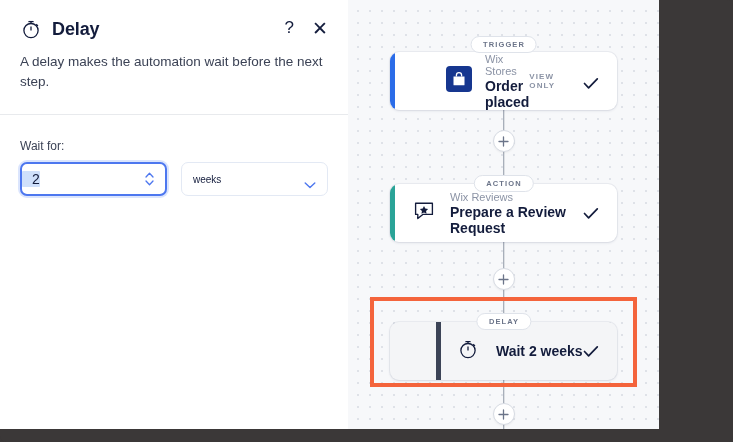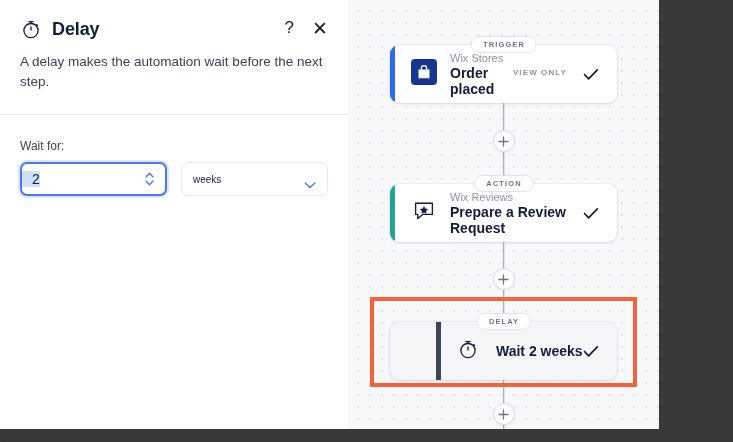--- a/index.html
+++ b/index.html
@@ -139,21 +139,21 @@
     padding: 0 18px 0 16px; height: 100%;
   }
   .card-icon { flex: 0 0 26px; margin-right: 13px; }
   .card-texts { flex: 1; }
   .card-sub {
     font-size: 11px; color: #8b93a5; margin-bottom: 1px;
   }
   .card-title {
     font-size: 14px; color: #131c3c; font-weight: bold;
   }
-  .card-right { display: flex; align-items: flex-start; gap: 16px; }
+  .card-right { display: flex; align-items: flex-end; gap: 16px; }
   .view-only {
     font-size: 8px; letter-spacing: 1.1px;
     color: #8b93a5; font-weight: bold;
   }
   .check svg { display: block; }
   #delay-card {
     background: #f4f5f7;
   }
   #delay-card .card-title { font-weight: bold; }
   #highlight-box {
@@ -246,21 +246,21 @@
           <path d="M5.5 1 V10 M1 5.5 H10" stroke="#6b7489" stroke-width="1.3" stroke-linecap="round"></path>
         </svg>
     </div>
     <div class="plus" style="top:403px;">
       <svg width="11" height="11" viewBox="0 0 11 11">
           <path d="M5.5 1 V10 M1 5.5 H10" stroke="#6b7489" stroke-width="1.3" stroke-linecap="round"></path>
         </svg>
     </div>
 
     <div class="pill" style="top:36px;">TRIGGER</div>
-    <div class="card" id="trigger-card" style="left:42px;right:42px;top:45px;height:58px;">
+    <div class="card" id="trigger-card" style="left:42px;right:42px;top:52px;height:58px;gap:35px;">
       <div class="card-bar" style="background:#2b6ce8;"></div>
       <div class="card-inner">
         <span class="card-icon">
           <svg width="26" height="26" viewBox="0 0 26 26">
             <rect x="0" y="0" width="26" height="26" rx="4" fill="#16368f"></rect>
             <path d="M7.5 10.5 h11 v8.2 a0.6 0.6 0 0 1 -0.6 0.6 h-9.8 a0.6 0.6 0 0 1 -0.6 -0.6 z" fill="#ffffff"></path>
             <path d="M10.4 10.5 v-1.3 a2.6 2.6 0 0 1 5.2 0 v1.3" stroke="#ffffff" stroke-width="1.3" fill="none"></path>
           </svg>
         </span>
         <span class="card-texts">

